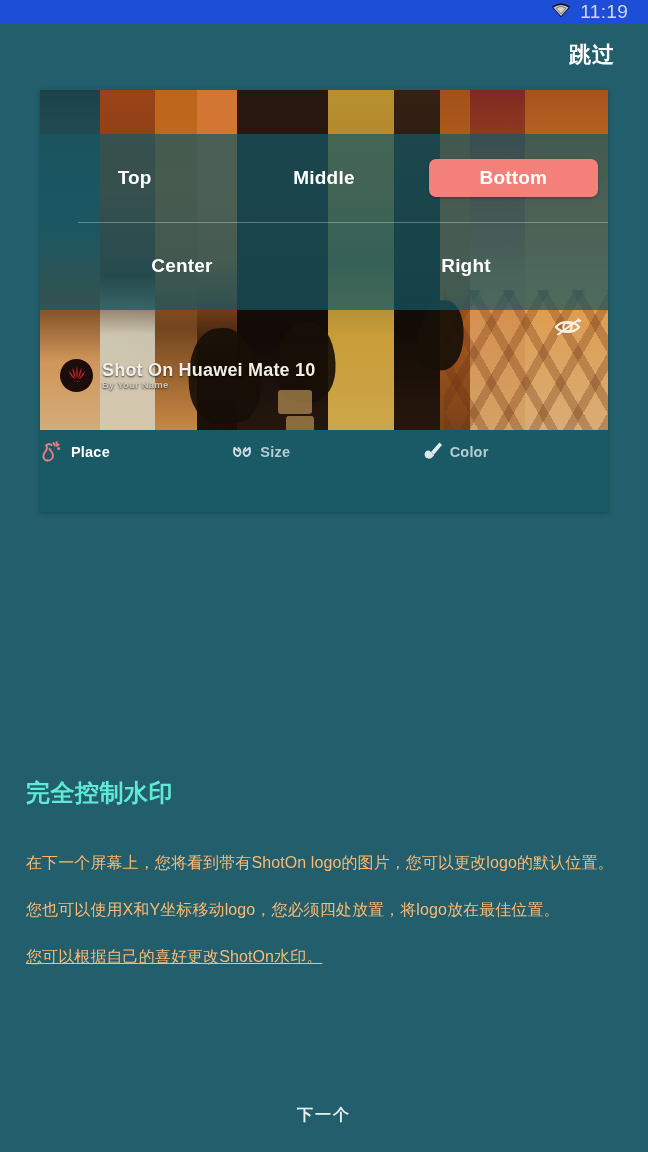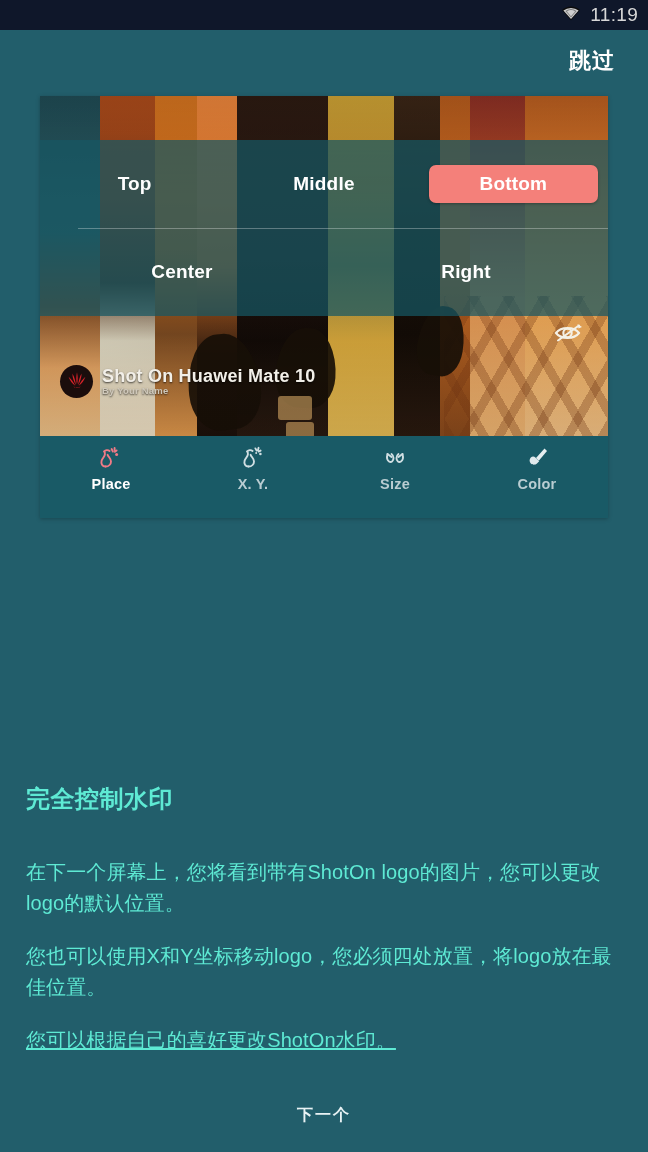--- a/index.html
+++ b/index.html
@@ -12,26 +12,26 @@
 
   body {
     font-family: "Liberation Sans", "DejaVu Sans", sans-serif;
     background: #225e6b;
     color: #ffffff;
     -webkit-font-smoothing: antialiased;
   }
 
   
   .statusbar {
-    height: 30px;
-    background: #0f172a;
+    height: 24px;
+    background: #1d4ed8;
     display: flex;
     align-items: center;
     justify-content: flex-end;
-    padding-right: 10px;
+    padding-right: 20px;
     gap: 8px;
   }
   .statusbar .wifi { display: block; }
   .statusbar .clock {
     font-size: 19px;
     color: #d8d8d8;
     letter-spacing: 0.3px;
     font-family: "Liberation Sans", sans-serif;
     padding-bottom: 1px;
   }
@@ -236,21 +236,21 @@
     left: 0; right: 0; bottom: 0;
     height: 82px;
     background: #195a66;
     display: flex;
     align-items: flex-start;
     padding-top: 9px;
   }
   .tool {
     flex: 1 1 0;
     display: flex;
-    flex-direction: column;
+    flex-direction: row;
     align-items: center;
     gap: 5px;
     cursor: pointer;
   }
   .tool .tico { height: 26px; display: flex; align-items: center; justify-content: center; }
   .tool .tlabel {
     font-size: 14.5px;
     font-weight: bold;
     color: #b9cdd2;
     letter-spacing: .2px;
@@ -262,23 +262,23 @@
     padding: 265px 26px 0 26px;
   }
   .copy h1 {
     font-size: 24px;
     font-weight: bold;
     letter-spacing: .5px;
     color: #5eead4;
     margin-bottom: 42px;
   }
   .copy p {
-    font-size: 20px;
+    font-size: 16px;
     line-height: 1.55;
-    color: #5eead4;
+    color: #fdba74;
     margin-bottom: 22px;
     letter-spacing: .1px;
   }
   .copy p:last-child { margin-bottom: 0; text-decoration: underline; }
 
   
   .nextrow {
     position: absolute;
     left: 0; right: 0;
     bottom: 18px;
@@ -405,35 +405,20 @@
               <path d="M7.5 21.5 C11 21.5 13 19.0 13 16.4 C13 13.6 10.6 12.2 9.6 9.8"></path>
               <path d="M6.2 6.4 C7.4 5.2 9.8 4.6 11.6 6.0"></path>
               <path d="M13.6 4.0 L14.9 6.6 M16.6 3.0 L16.6 5.0 M18.6 5.4 L16.9 6.8"></path>
             </g>
             <circle cx="18.6" cy="9.4" r="1.5" fill="#f07a86"></circle>
           </svg>
         </span>
         <span class="tlabel">Place</span>
       </div>
 
-      <div class="tool">
-        <span class="tico">
-          <svg width="26" height="26" viewBox="0 0 26 26">
-            <g fill="none" stroke="#cfdee2" stroke-width="1.9" stroke-linecap="round">
-              <path d="M8.5 21.5 C5.2 21.5 3.8 18.6 4.6 15.8 C5.3 13.3 7.6 11.8 7.9 9.4 C8.1 7.6 7.2 6.4 7.2 6.4"></path>
-              <path d="M8.5 21.5 C12 21.5 14 19.0 14 16.4 C14 13.6 11.6 12.2 10.6 9.8"></path>
-              <path d="M7.2 6.4 C8.4 5.2 10.8 4.6 12.6 6.0"></path>
-              <path d="M15.4 3.4 L16.6 5.6 M18.6 2.8 L18.0 5.0 M20.6 5.6 L18.6 6.6"></path>
-            </g>
-            <circle cx="20.4" cy="9.0" r="1.3" fill="#cfdee2"></circle>
-            <circle cx="16.2" cy="8.0" r="1.0" fill="#cfdee2"></circle>
-          </svg>
-        </span>
-        <span class="tlabel">X. Y.</span>
-      </div>
 
 
       <div class="tool">
         <span class="tico">
           <svg width="26" height="26" viewBox="0 0 26 26">
             <g fill="none" stroke="#cfdee2" stroke-width="1.9" stroke-linecap="round">
               <path d="M5.5 9.0 C5.5 9.0 4.0 14.5 7.0 16.5 C9.5 18.2 11.5 15.5 11.5 13.0 C11.5 10.5 9.5 9.0 9.5 9.0"></path>
               <path d="M20.5 9.0 C20.5 9.0 22.0 14.5 19.0 16.5 C16.5 18.2 14.5 15.5 14.5 13.0 C14.5 10.5 16.5 9.0 16.5 9.0"></path>
               <path d="M5.5 9.0 L9.5 12.0 M20.5 9.0 L16.5 12.0"></path>
             </g>

